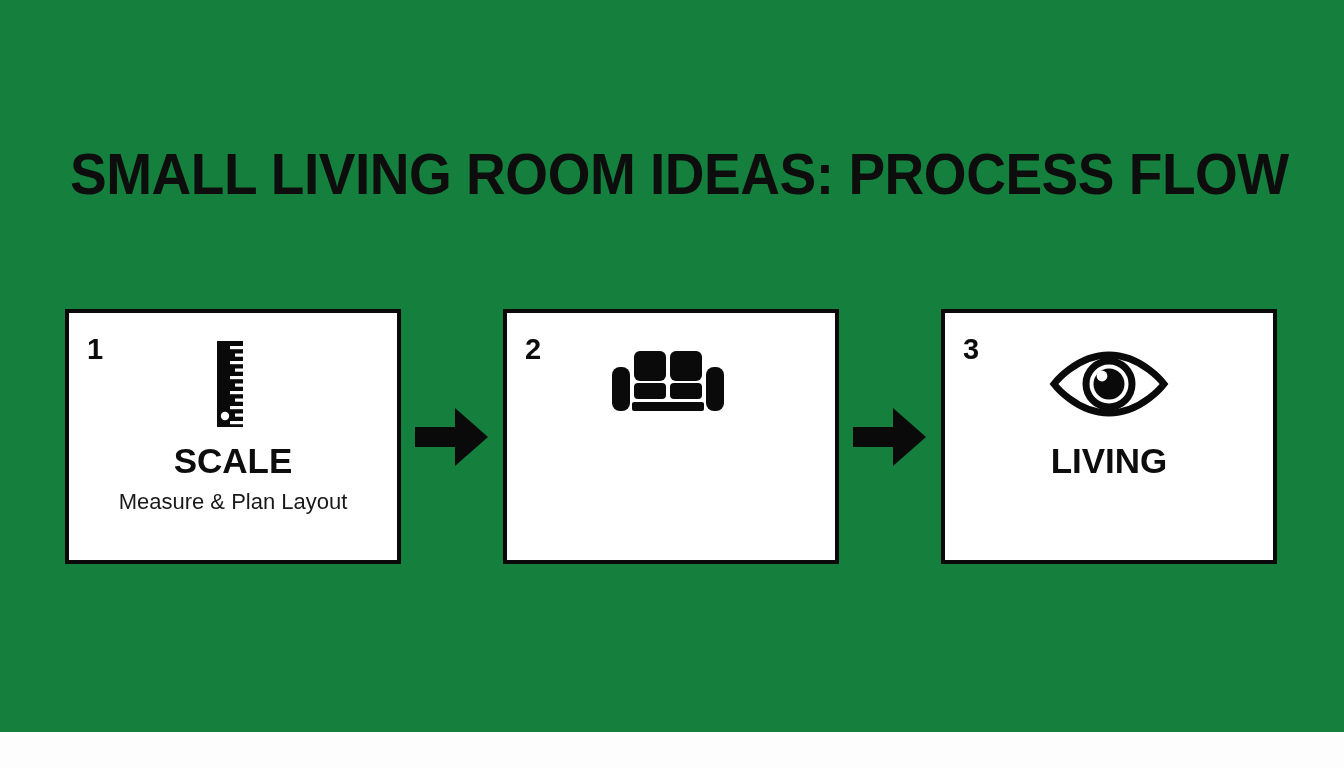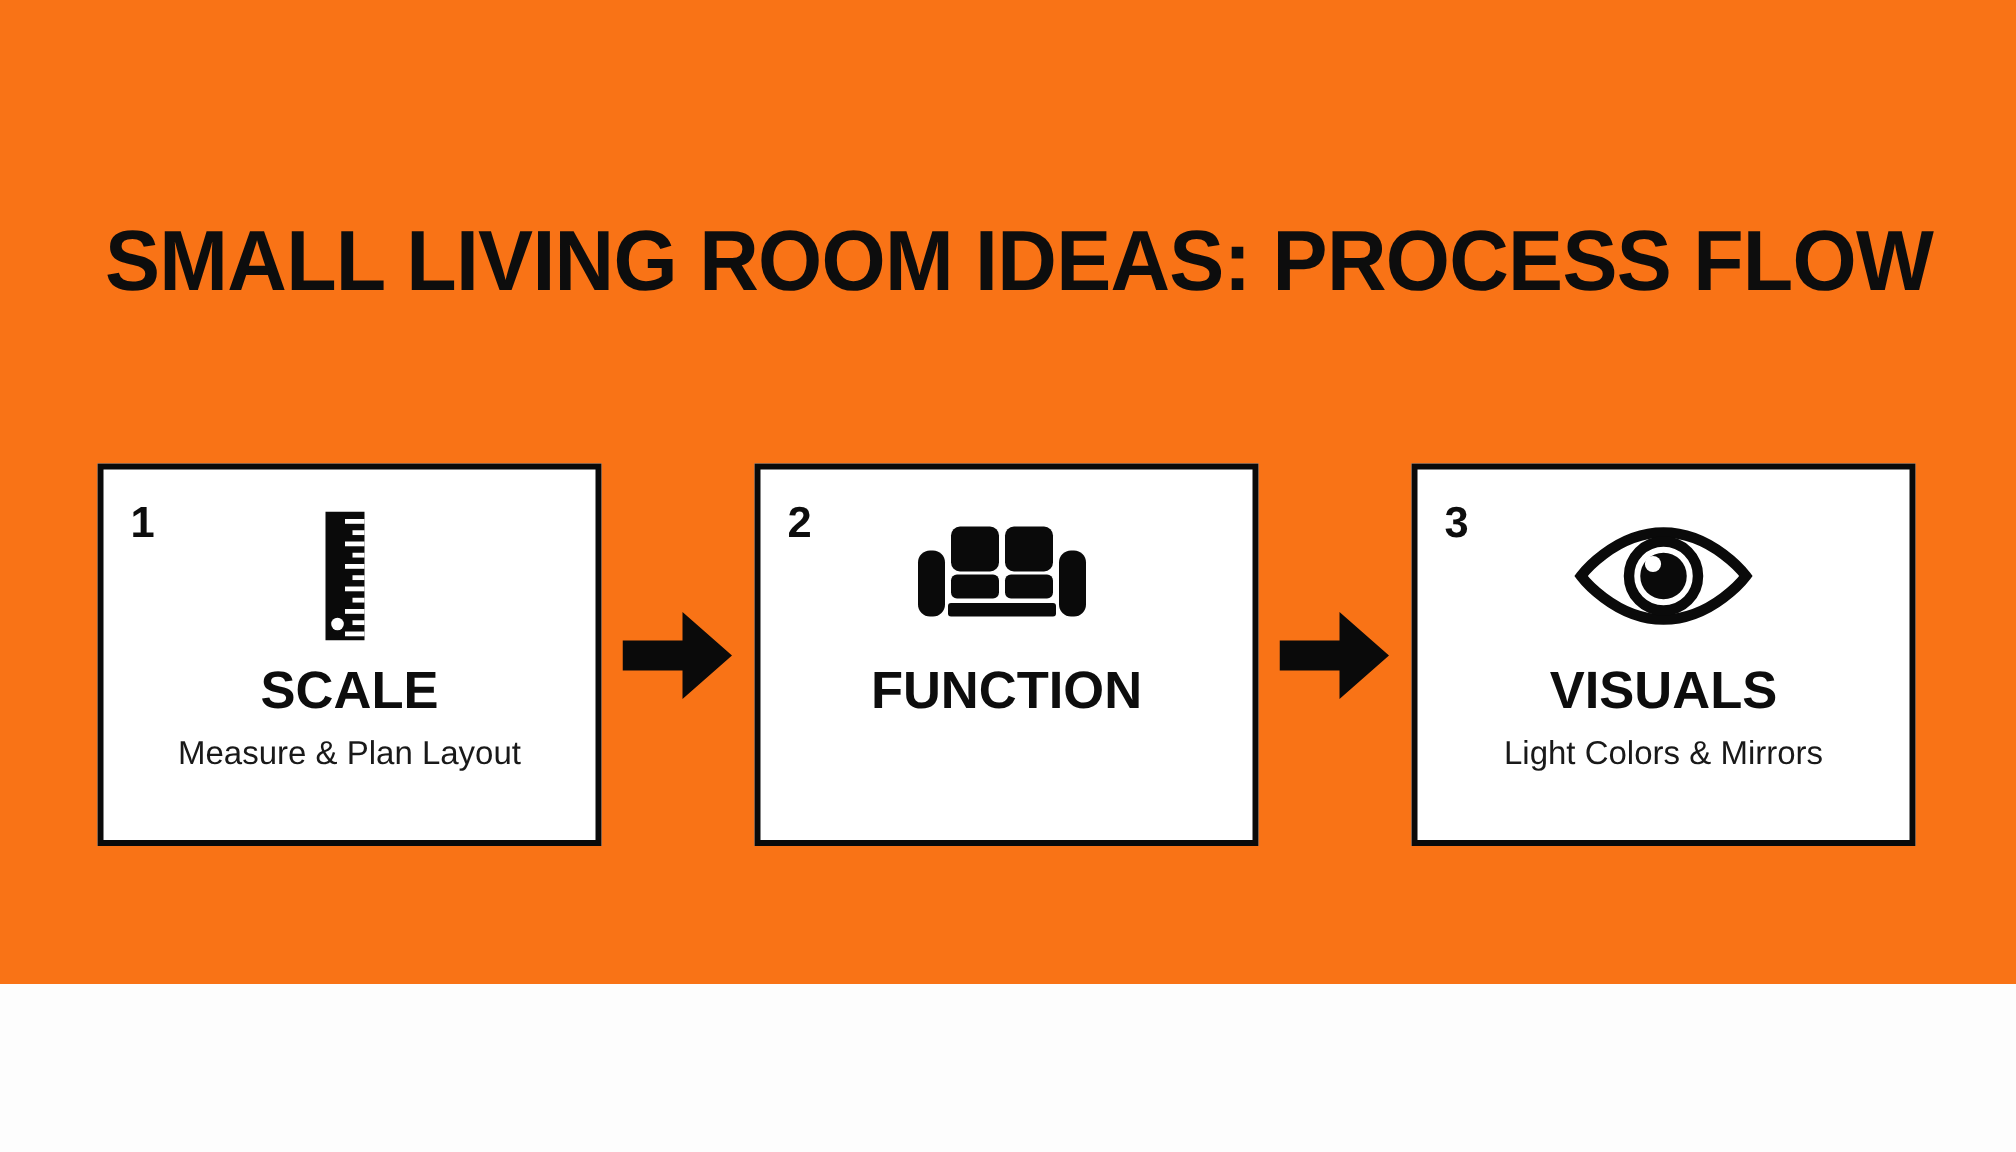--- a/index.html
+++ b/index.html
@@ -10,22 +10,22 @@
     width: 1344px;
     height: 768px;
     background: #fdfdfd;
     font-family: "Liberation Sans", sans-serif;
     color: #111111;
     overflow: hidden;
   }
   .canvas {
     position: relative;
     width: 1344px;
-    height: 656px;
-    background: #f97316;
+    height: 732px;
+    background: #15803d;
   }
 
   
   .page-title {
     position: absolute;
     left: 70px;
     top: 146px;
     font-size: 57px;
     font-weight: 700;
     letter-spacing: -0.5px;
@@ -159,21 +159,20 @@
           <rect x="6" y="26" width="18" height="44" rx="8" fill="#0a0a0a"></rect>
           <rect x="100" y="26" width="18" height="44" rx="8" fill="#0a0a0a"></rect>
 
           <rect x="28" y="42" width="32" height="16" rx="4" fill="#0a0a0a"></rect>
           <rect x="64" y="42" width="32" height="16" rx="4" fill="#0a0a0a"></rect>
 
           <rect x="26" y="61" width="72" height="9" rx="2" fill="#0a0a0a"></rect>
         </svg>
       </div>
 
-      <div class="step-title">FUNCTION</div>
     </div>
 
     <div class="arrow-connector">
       <svg width="74" height="62" viewBox="0 0 74 62" aria-hidden="true">
         <path d="M0 21 L40 21 L40 2 L73 31 L40 60 L40 41 L0 41 Z" fill="#0a0a0a"></path>
       </svg>
     </div>
 
     <div class="step-card">
       <div class="step-number">3</div>
@@ -184,18 +183,17 @@
           <path d="M65 14 C32 14 10 43 10 43 C10 43 32 72 65 72 C98 72 120 43 120 43 C120 43 98 14 65 14 Z" fill="none" stroke="#0a0a0a" stroke-width="7"></path>
 
           <circle cx="65" cy="43" r="23" fill="none" stroke="#0a0a0a" stroke-width="7"></circle>
 
           <circle cx="65" cy="43" r="15.5" fill="#0a0a0a"></circle>
 
           <circle cx="58" cy="35" r="5.4" fill="#ffffff"></circle>
         </svg>
       </div>
 
-      <div class="step-title">VISUALS</div>
-      <div class="step-subtitle">Light Colors &amp; Mirrors</div>
+      <div class="step-title">LIVING</div>
     </div>
 
   </div>
 </div>
 
 </body></html>

